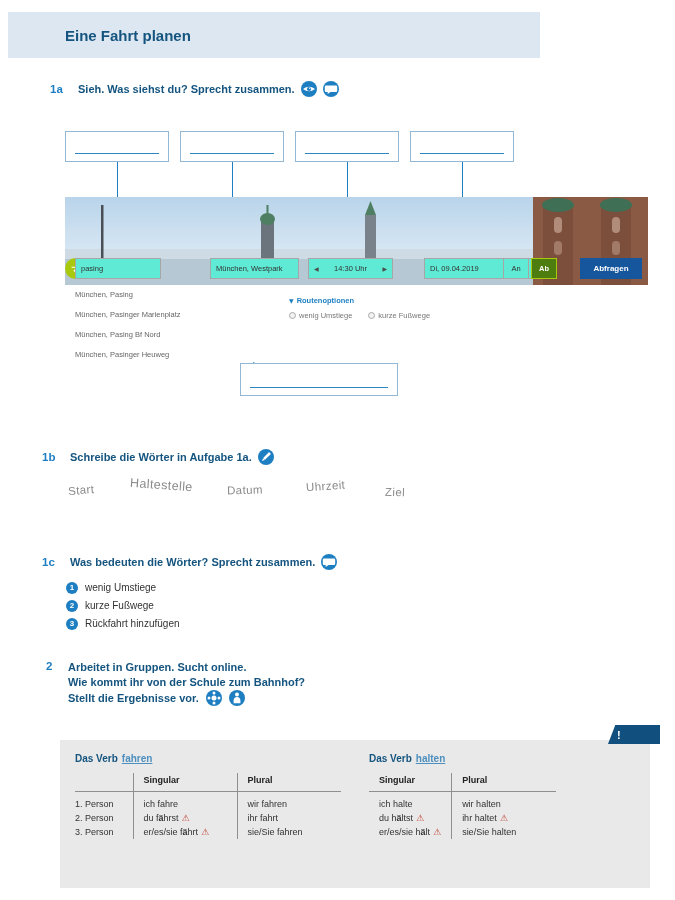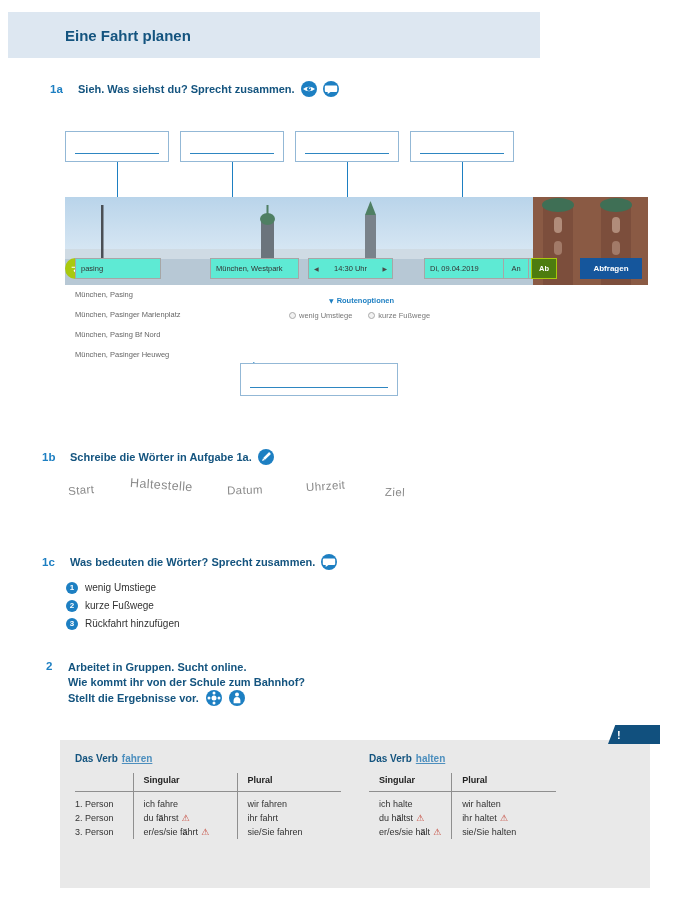--- a/index.html
+++ b/index.html
@@ -65,21 +65,21 @@
               font-weight:bold; font-size:8px; justify-content:center; cursor:pointer; }
   input.field { outline:none; }
   .tri { font-size:6px; color:#4a4a4a; line-height:1;
          font-family:"DejaVu Sans", sans-serif; }
 
   .suggestions { position:absolute; left:10px; top:0; margin:0; padding:0; list-style:none; }
   .suggestions li { font-size:7.5px; color:#666; height:20px; line-height:20px; cursor:pointer; }
 
   .route-options { position:absolute; left:224px; top:11px; }
   .ro-title { font-size:7.5px; font-weight:bold; color:#1d7fc2; display:flex;
-              align-items:center; gap:3px;margin-left:40px; }
+              align-items:center; gap:3px; }
   .ro-title .tri-dn { font-size:6px; color:#1d7fc2; font-family:"DejaVu Sans", sans-serif; }
   .radio-row { margin-top:6px; display:flex; gap:16px; font-size:7.5px; color:#777; }
   .radio-opt { display:flex; align-items:center; gap:3px; cursor:pointer; }
   .radio { width:7px; height:7px; border:1px solid #aaa; border-radius:50%;
            background:#f2f2f2; display:inline-block; }
 
   
   .word-bank { position:absolute; left:0; top:0; width:675px; height:900px; pointer-events:none; }
   .word { position:absolute; color:#8a8a8a; font-size:11.5px; letter-spacing:0.4px; }
   .word.w1 { left:68px;  top:484px; transform:rotate(-5deg); }

